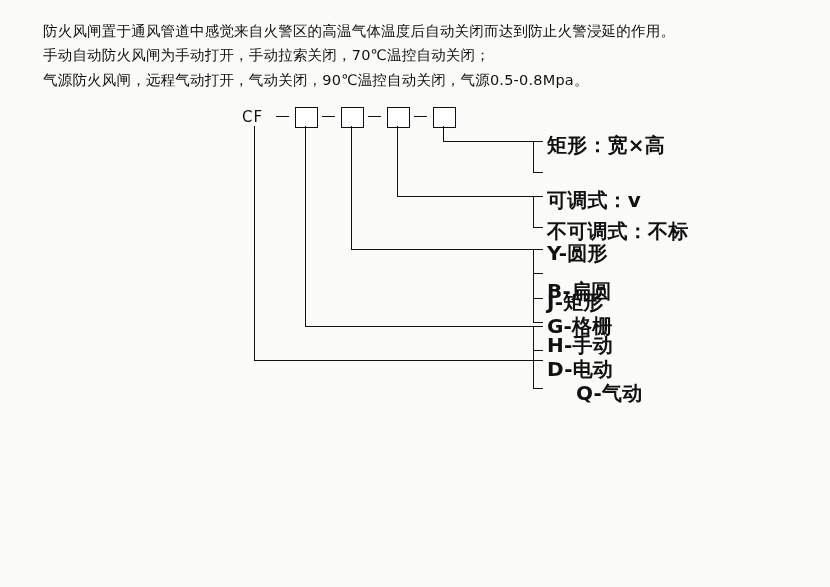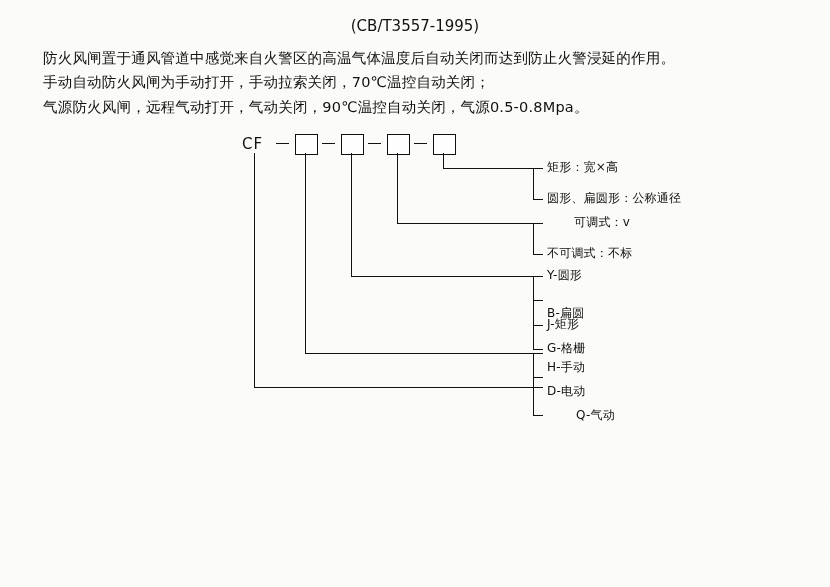--- a/index.html
+++ b/index.html
@@ -85,39 +85,39 @@
     width: 0;
     border-left: 1.5px solid #111;
   }
   .hline {
     position: absolute;
     height: 0;
     border-top: 1.5px solid #111;
   }
   .leg {
     position: absolute;
-    font-size: 12px;
+    font-size: 20px;
     white-space: nowrap;
     letter-spacing: 0.2px;
+    font-weight: bold;
   }
   .noise {
     position: absolute;
     inset: 0;
     pointer-events: none;
     opacity: 0.05;
     background:
       repeating-linear-gradient(0deg, rgba(0,0,0,0.10) 0px, rgba(0,0,0,0) 2px, rgba(0,0,0,0) 4px);
   }
 </style>
 </head>
 <body>
 
 <div class="page">
 
-  <div class="subtitle">(CB/T3557-1995)</div>
 
   <div class="body-text">
     <p class="para">防火风闸置于通风管道中感觉来自火警区的高温气体温度后自动关闭而达到防止火警浸延的作用。</p>
     <p class="para">手动自动防火风闸为手动打开，手动拉索关闭，70℃温控自动关闭；</p>
     <p class="para">气源防火风闸，远程气动打开，气动关闭，90℃温控自动关闭，气源0.5-0.8Mpa。</p>
   </div>
 
   <div class="diagram">
 
     <div class="cf-label">CF</div>
@@ -154,22 +154,21 @@
     <div class="hline" style="left:519px; top:192px; width:10px;"></div>
     <div class="hline" style="left:519px; top:216px; width:10px;"></div>
 
     <div class="vline" style="left:291px; top:20px; height:200px;"></div>
     <div class="hline" style="left:291px; top:220px; width:228px;"></div>
 
     <div class="vline" style="left:240px; top:20px; height:234px;"></div>
     <div class="hline" style="left:240px; top:254px; width:279px;"></div>
 
     <div class="leg" style="left:533px; top:26px;">矩形：宽×高</div>
-    <div class="leg" style="left:533px; top:57px;">圆形、扁圆形：公称通径</div>
-    <div class="leg" style="left:533px; top:81px;margin-left:27px;">可调式：v</div>
+    <div class="leg" style="left:533px; top:81px;">可调式：v</div>
     <div class="leg" style="left:533px; top:112px;">不可调式：不标</div>
     <div class="leg" style="left:533px; top:134px;">Y-圆形</div>
     <div class="leg" style="left:533px; top:172px;">B-扁圆</div>
     <div class="leg" style="left:533px; top:183px;text-align:center;">J-矩形</div>
     <div class="leg" style="left:533px; top:207px;">G-格栅</div>
     <div class="leg" style="left:533px; top:160px;"></div>
 
     <div class="vline" style="left:519px; top:220px; height:0px;"></div>
     <div class="leg" style="left: 533px; top: 226px;">H-手动</div>
     <div class="leg" style="left: 533px; top: 250px;">D-电动</div>

